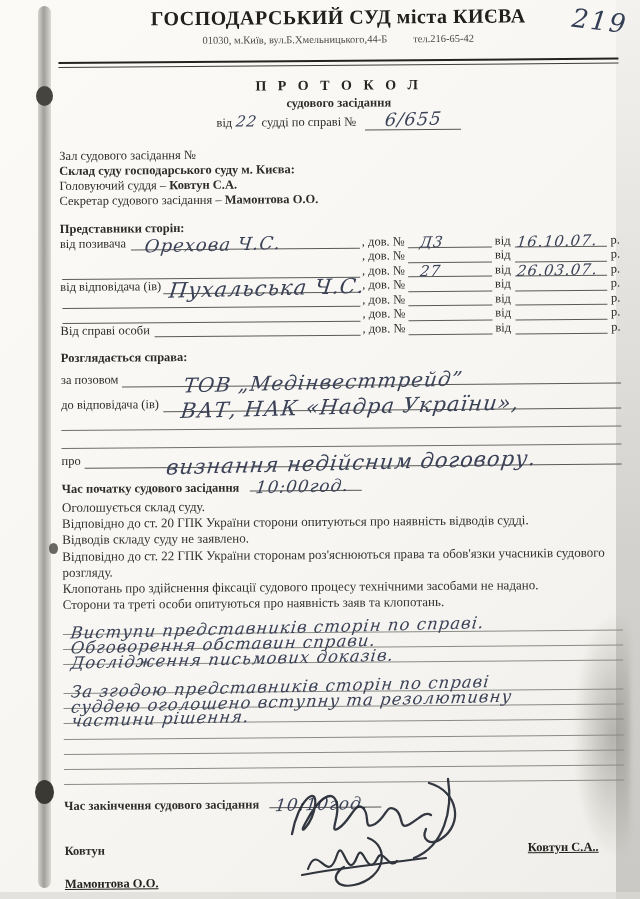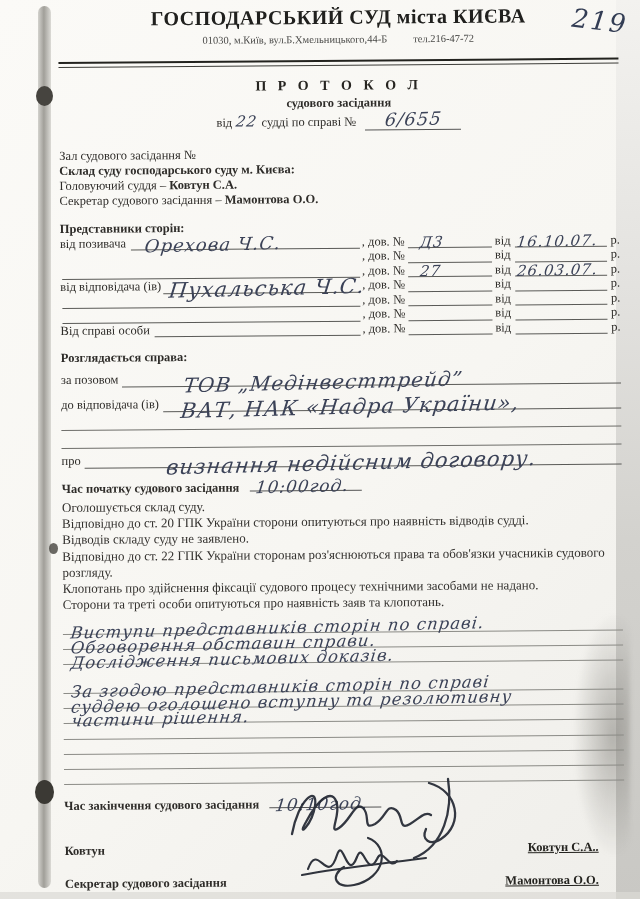--- a/index.html
+++ b/index.html
@@ -127,21 +127,21 @@
   <div class="right-band"></div>
   <div class="right-smudge"></div>
   <div class="bottom-strip"></div>
 
   <div class="page-num hw">219</div>
 
   <div class="sheet">
 
     <div class="center court-name">ГОСПОДАРСЬКИЙ СУД міста КИЄВА</div>
     <div class="center address">
-      <span>01030, м.Київ, вул.Б.Хмельницького,44-Б</span><span>тел.216-47-72</span>
+      <span>01030, м.Київ, вул.Б.Хмельницького,44-Б</span><span>тел.216-65-42</span>
     </div>
     <div class="dbl-rule"></div>
 
     <div class="center t-protocol">П Р О Т О К О Л</div>
     <div class="center t-sub">судового засідання</div>
     <div class="center t-date">
       <span>від</span>
       <span class="hw hw-day">22</span>
       <span>судді  по справі №</span>
       <span class="case-line"><span class="hw hw-case">6/655</span></span>
@@ -310,21 +310,20 @@
     <div class="time-row end-row">
       <span>Час закінчення судового засідання</span>
       <span class="time-line"><span class="hw">10:10год.</span></span>
     </div>
 
     <div class="sig-row judge">
       <span>Ковтун</span>
       <span class="sig-name">Ковтун С.А..</span>
     </div>
     <div class="sig-row secretary">
-      <span>Секретар судового засідання</span>
       <span class="sig-name">Мамонтова О.О.</span>
     </div>
 
   </div>
 
   <svg class="sig-svg judge-sig" width="205" height="90" viewBox="0 0 205 90">
     <g fill="none" stroke="#232833" stroke-width="2.3" stroke-linecap="round" opacity="0.92">
       <path d="M14,62 C20,28 40,12 37,34 C34,53 18,67 28,50 C40,27 55,15 59,32 C62,45 50,63 61,56 C73,48 77,29 85,36 C93,43 84,59 97,52 C109,45 108,31 118,38 C126,44 120,59 132,52 C142,46 147,39 153,43"></path>
       <path d="M151,11 C180,19 186,52 163,67 C152,74 143,68 148,57"></path>
       <path d="M170,7 C175,38 166,74 136,86"></path>

